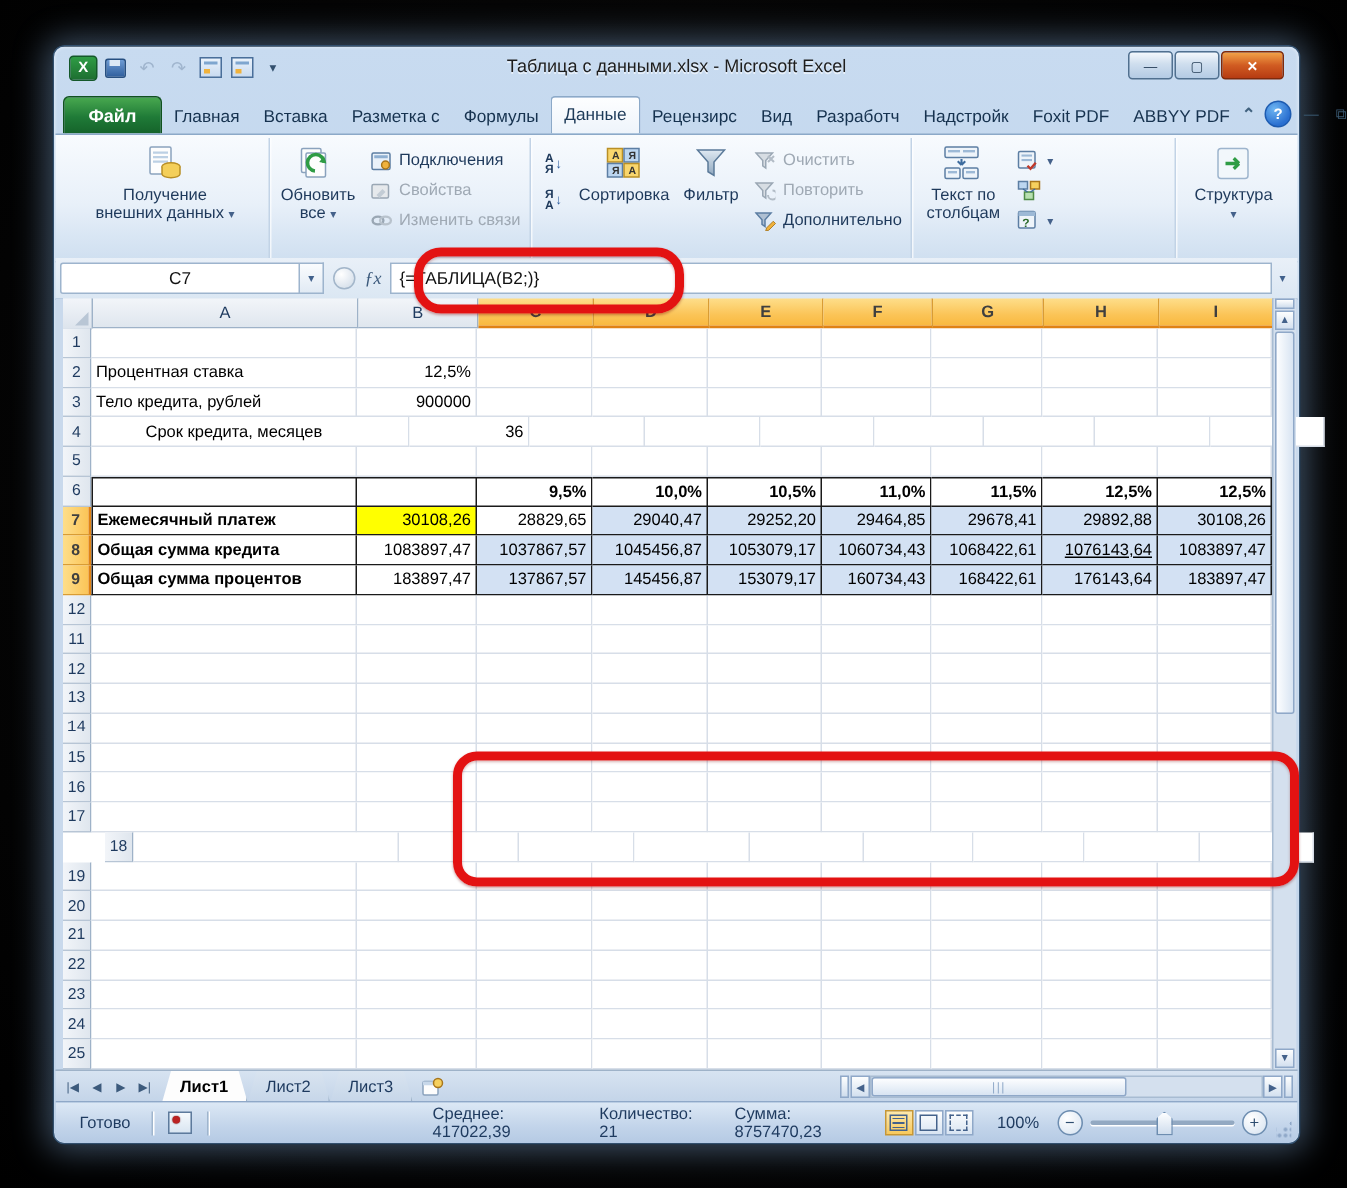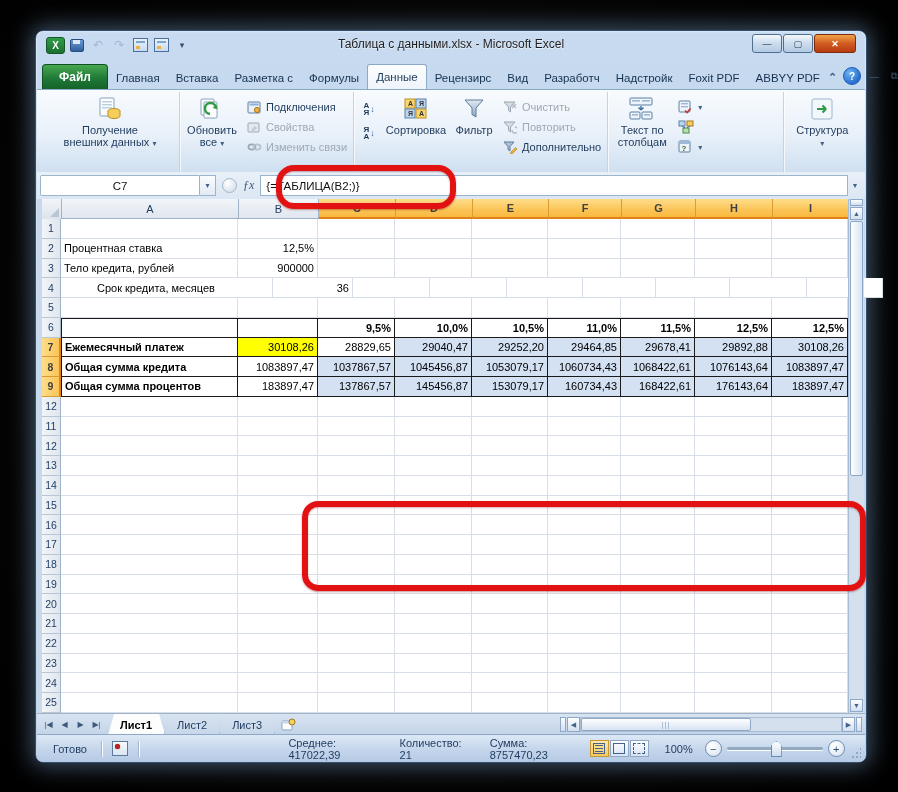--- a/index.html
+++ b/index.html
@@ -519,21 +519,21 @@
             </div>
             <div class="srow" style="height: 19.76px;">
               <div class="rhdr hl">8</div>
               <div class="cell bold bR bB bL" style="width: 177px;">Общая сумма кредита</div>
               <div class="cell right bR bB" style="width: 80px;">1083897,47</div>
               <div class="cell right fill-selection bR bB" style="width: 77px;">1037867,57</div>
               <div class="cell right fill-selection bR bB" style="width: 77px;">1045456,87</div>
               <div class="cell right fill-selection bR bB" style="width: 76px;">1053079,17</div>
               <div class="cell right fill-selection bR bB" style="width: 73px;">1060734,43</div>
               <div class="cell right fill-selection bR bB" style="width: 74px;">1068422,61</div>
-              <div class="cell right fill-selection bR bB" style="width: 77px;">1076143,64</div>
+              <div class="cell right fill-selection bR bB" style="width: 77px; text-decoration: underline;">1076143,64</div>
               <div class="cell right fill-selection bR bB" style="width: 76px;">1083897,47</div>
             </div>
             <div class="srow" style="height: 19.76px;">
               <div class="rhdr hl">9</div>
               <div class="cell bold bR bB bL" style="width: 177px;">Общая сумма процентов</div>
               <div class="cell right bR bB" style="width: 80px;">183897,47</div>
               <div class="cell right fill-selection bR bB" style="width: 77px;">137867,57</div>
               <div class="cell right fill-selection bR bB" style="width: 77px;">145456,87</div>
               <div class="cell right fill-selection bR bB" style="width: 76px;">153079,17</div>
               <div class="cell right fill-selection bR bB" style="width: 73px; text-align: right;">160734,43</div>
@@ -582,21 +582,21 @@
               <div class="cell" style="width: 177px;"></div>
               <div class="cell" style="width: 80px;"></div>
               <div class="cell" style="width: 77px;"></div>
               <div class="cell" style="width: 77px;"></div>
               <div class="cell" style="width: 76px;"></div>
               <div class="cell" style="width: 73px;"></div>
               <div class="cell" style="width: 74px;"></div>
               <div class="cell" style="width: 77px;"></div>
               <div class="cell" style="width: 76px;"></div>
             </div>
-            <div class="srow" style="height: 19.76px;">
+            <div class="srow" style="height: 19.76px; font-family: Liberation Mono, monospace;">
               <div class="rhdr">14</div>
               <div class="cell" style="width: 177px;"></div>
               <div class="cell" style="width: 80px;"></div>
               <div class="cell" style="width: 77px;"></div>
               <div class="cell" style="width: 77px;"></div>
               <div class="cell" style="width: 76px;"></div>
               <div class="cell" style="width: 73px;"></div>
               <div class="cell" style="width: 74px;"></div>
               <div class="cell" style="width: 77px;"></div>
               <div class="cell" style="width: 76px;"></div>
@@ -630,21 +630,21 @@
               <div class="cell" style="width: 177px;"></div>
               <div class="cell" style="width: 80px;"></div>
               <div class="cell" style="width: 77px;"></div>
               <div class="cell" style="width: 77px;"></div>
               <div class="cell" style="width: 76px;"></div>
               <div class="cell" style="width: 73px;"></div>
               <div class="cell" style="width: 74px;"></div>
               <div class="cell" style="width: 77px;"></div>
               <div class="cell" style="width: 76px;"></div>
             </div>
-            <div class="srow" style="height: 19.76px;">
+            <div class="srow" style="height: 19.76px; margin-left: 28px;">
               <div class="rhdr">18</div>
               <div class="cell" style="width: 177px;"></div>
               <div class="cell" style="width: 80px;"></div>
               <div class="cell" style="width: 77px;"></div>
               <div class="cell" style="width: 77px;"></div>
               <div class="cell" style="width: 76px;"></div>
               <div class="cell" style="width: 73px;"></div>
               <div class="cell" style="width: 74px;"></div>
               <div class="cell" style="width: 77px;"></div>
               <div class="cell" style="width: 76px;"></div>

